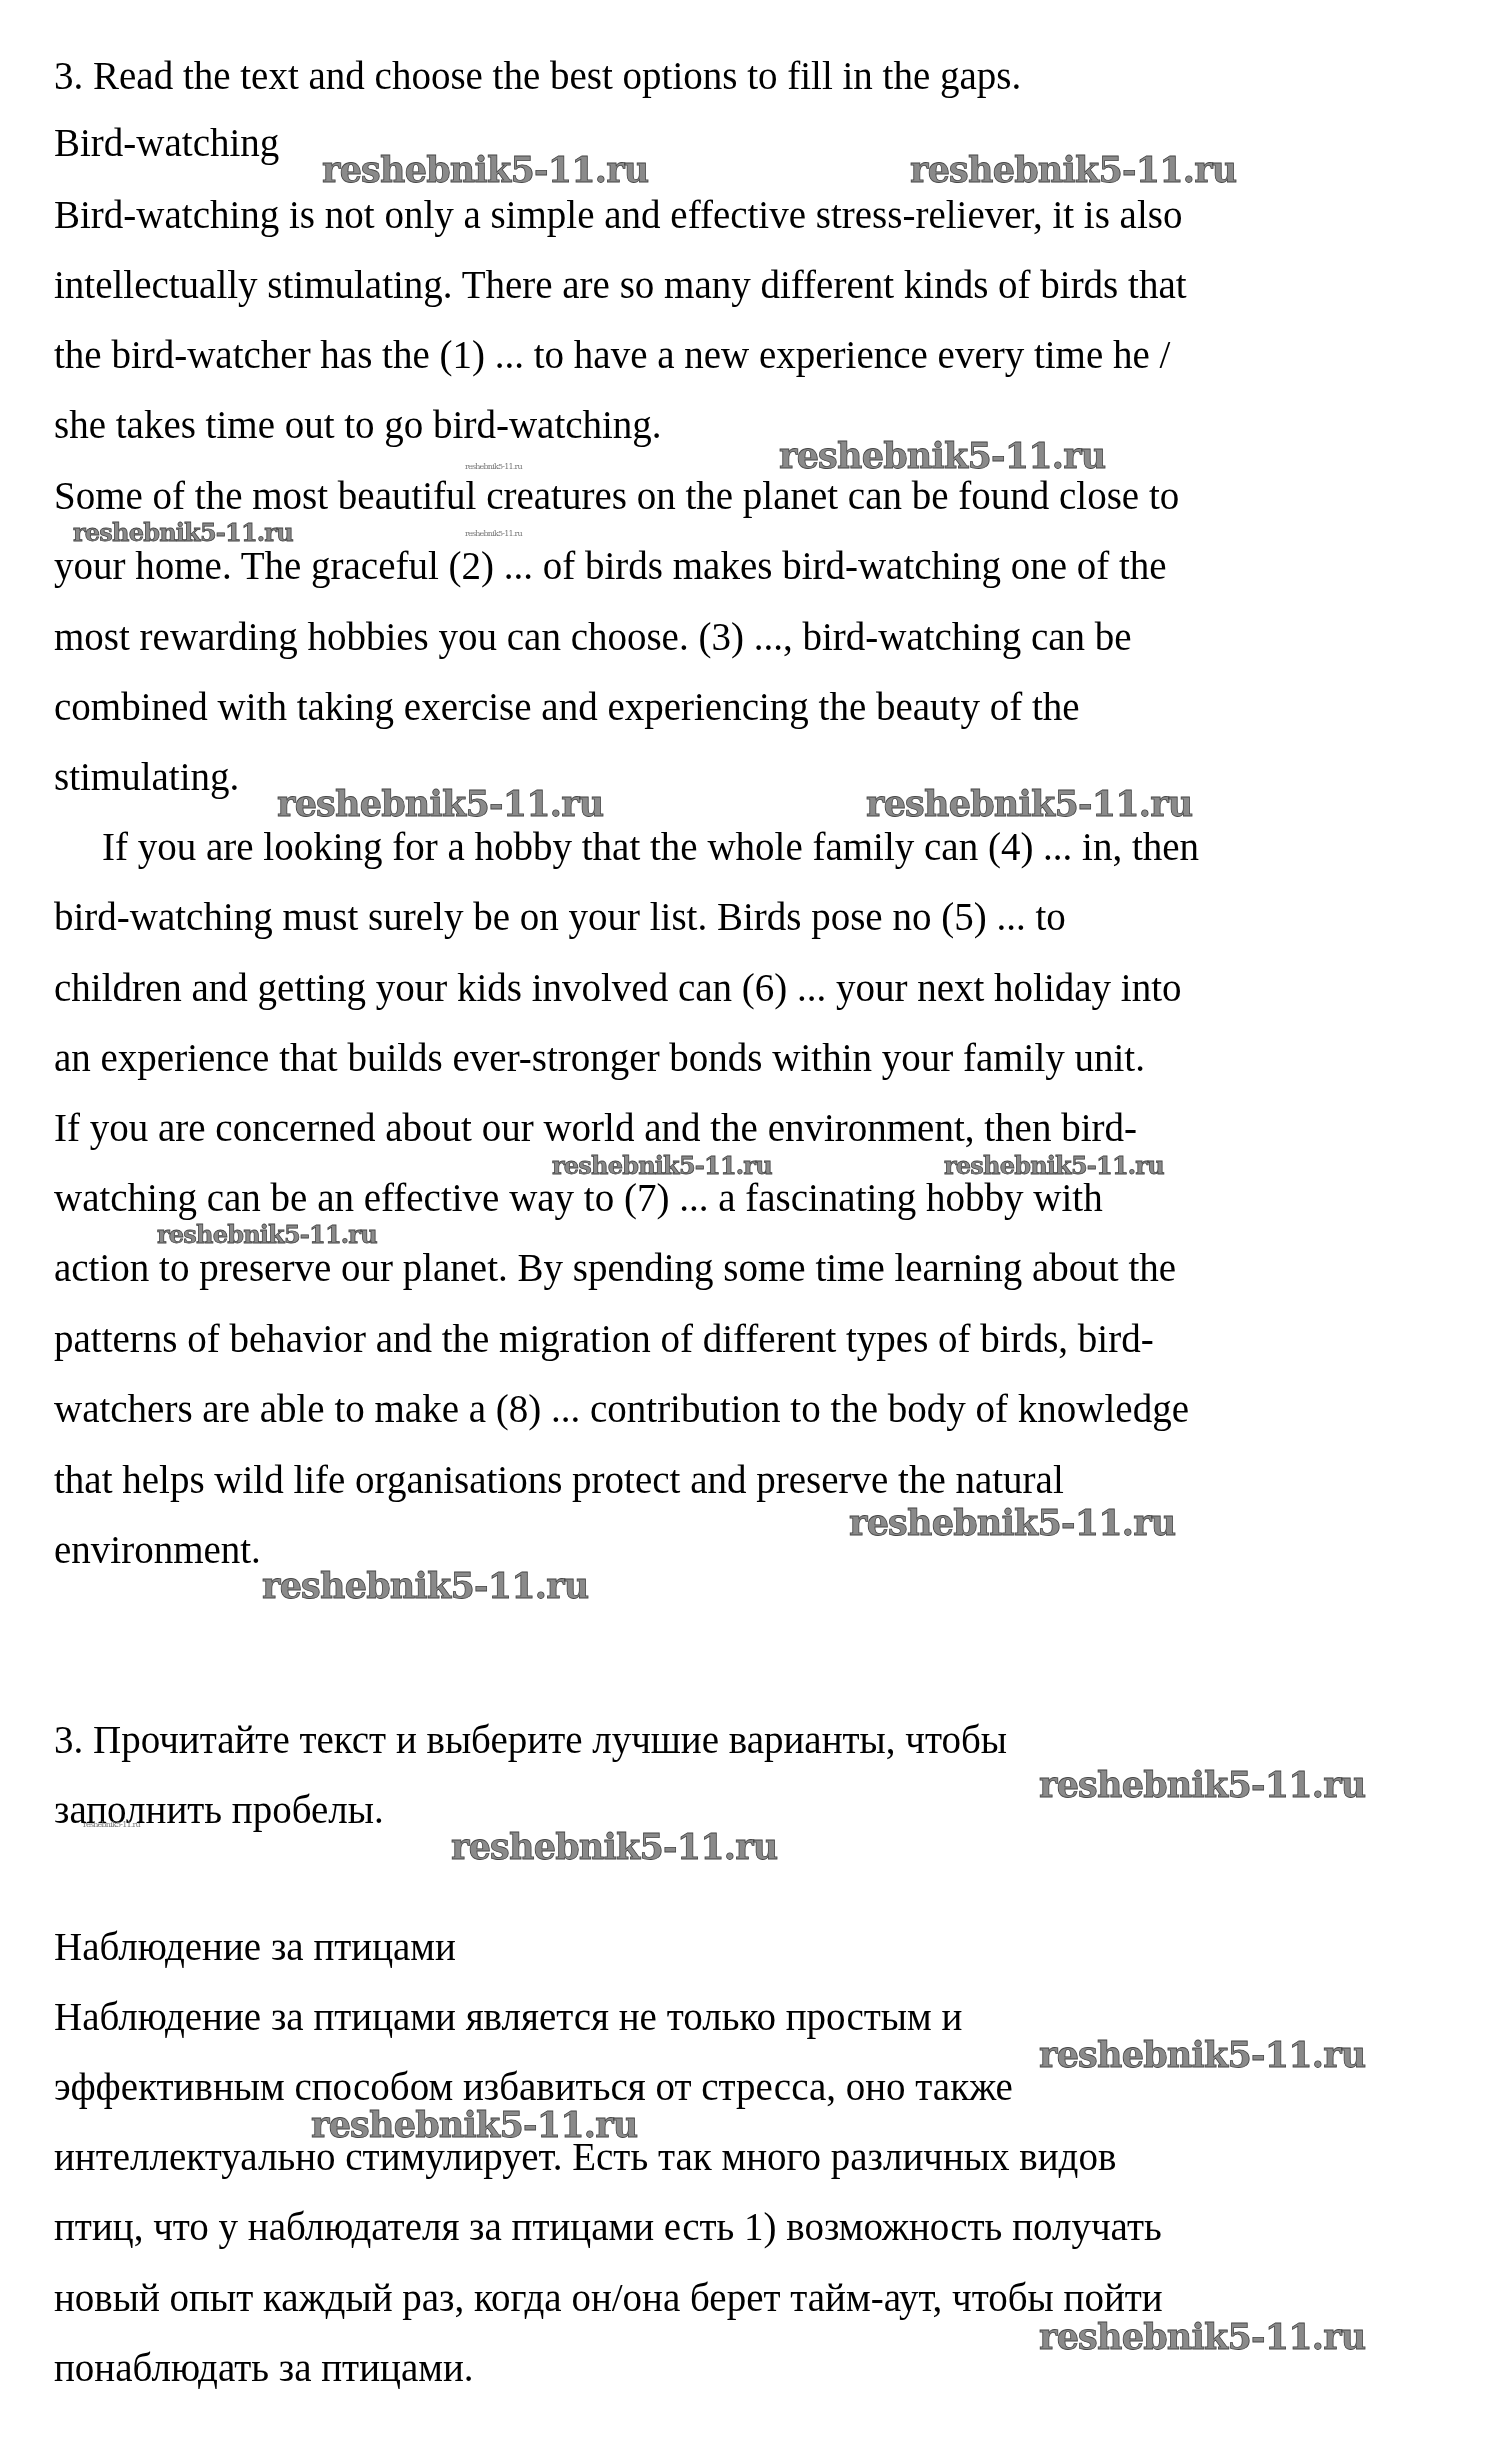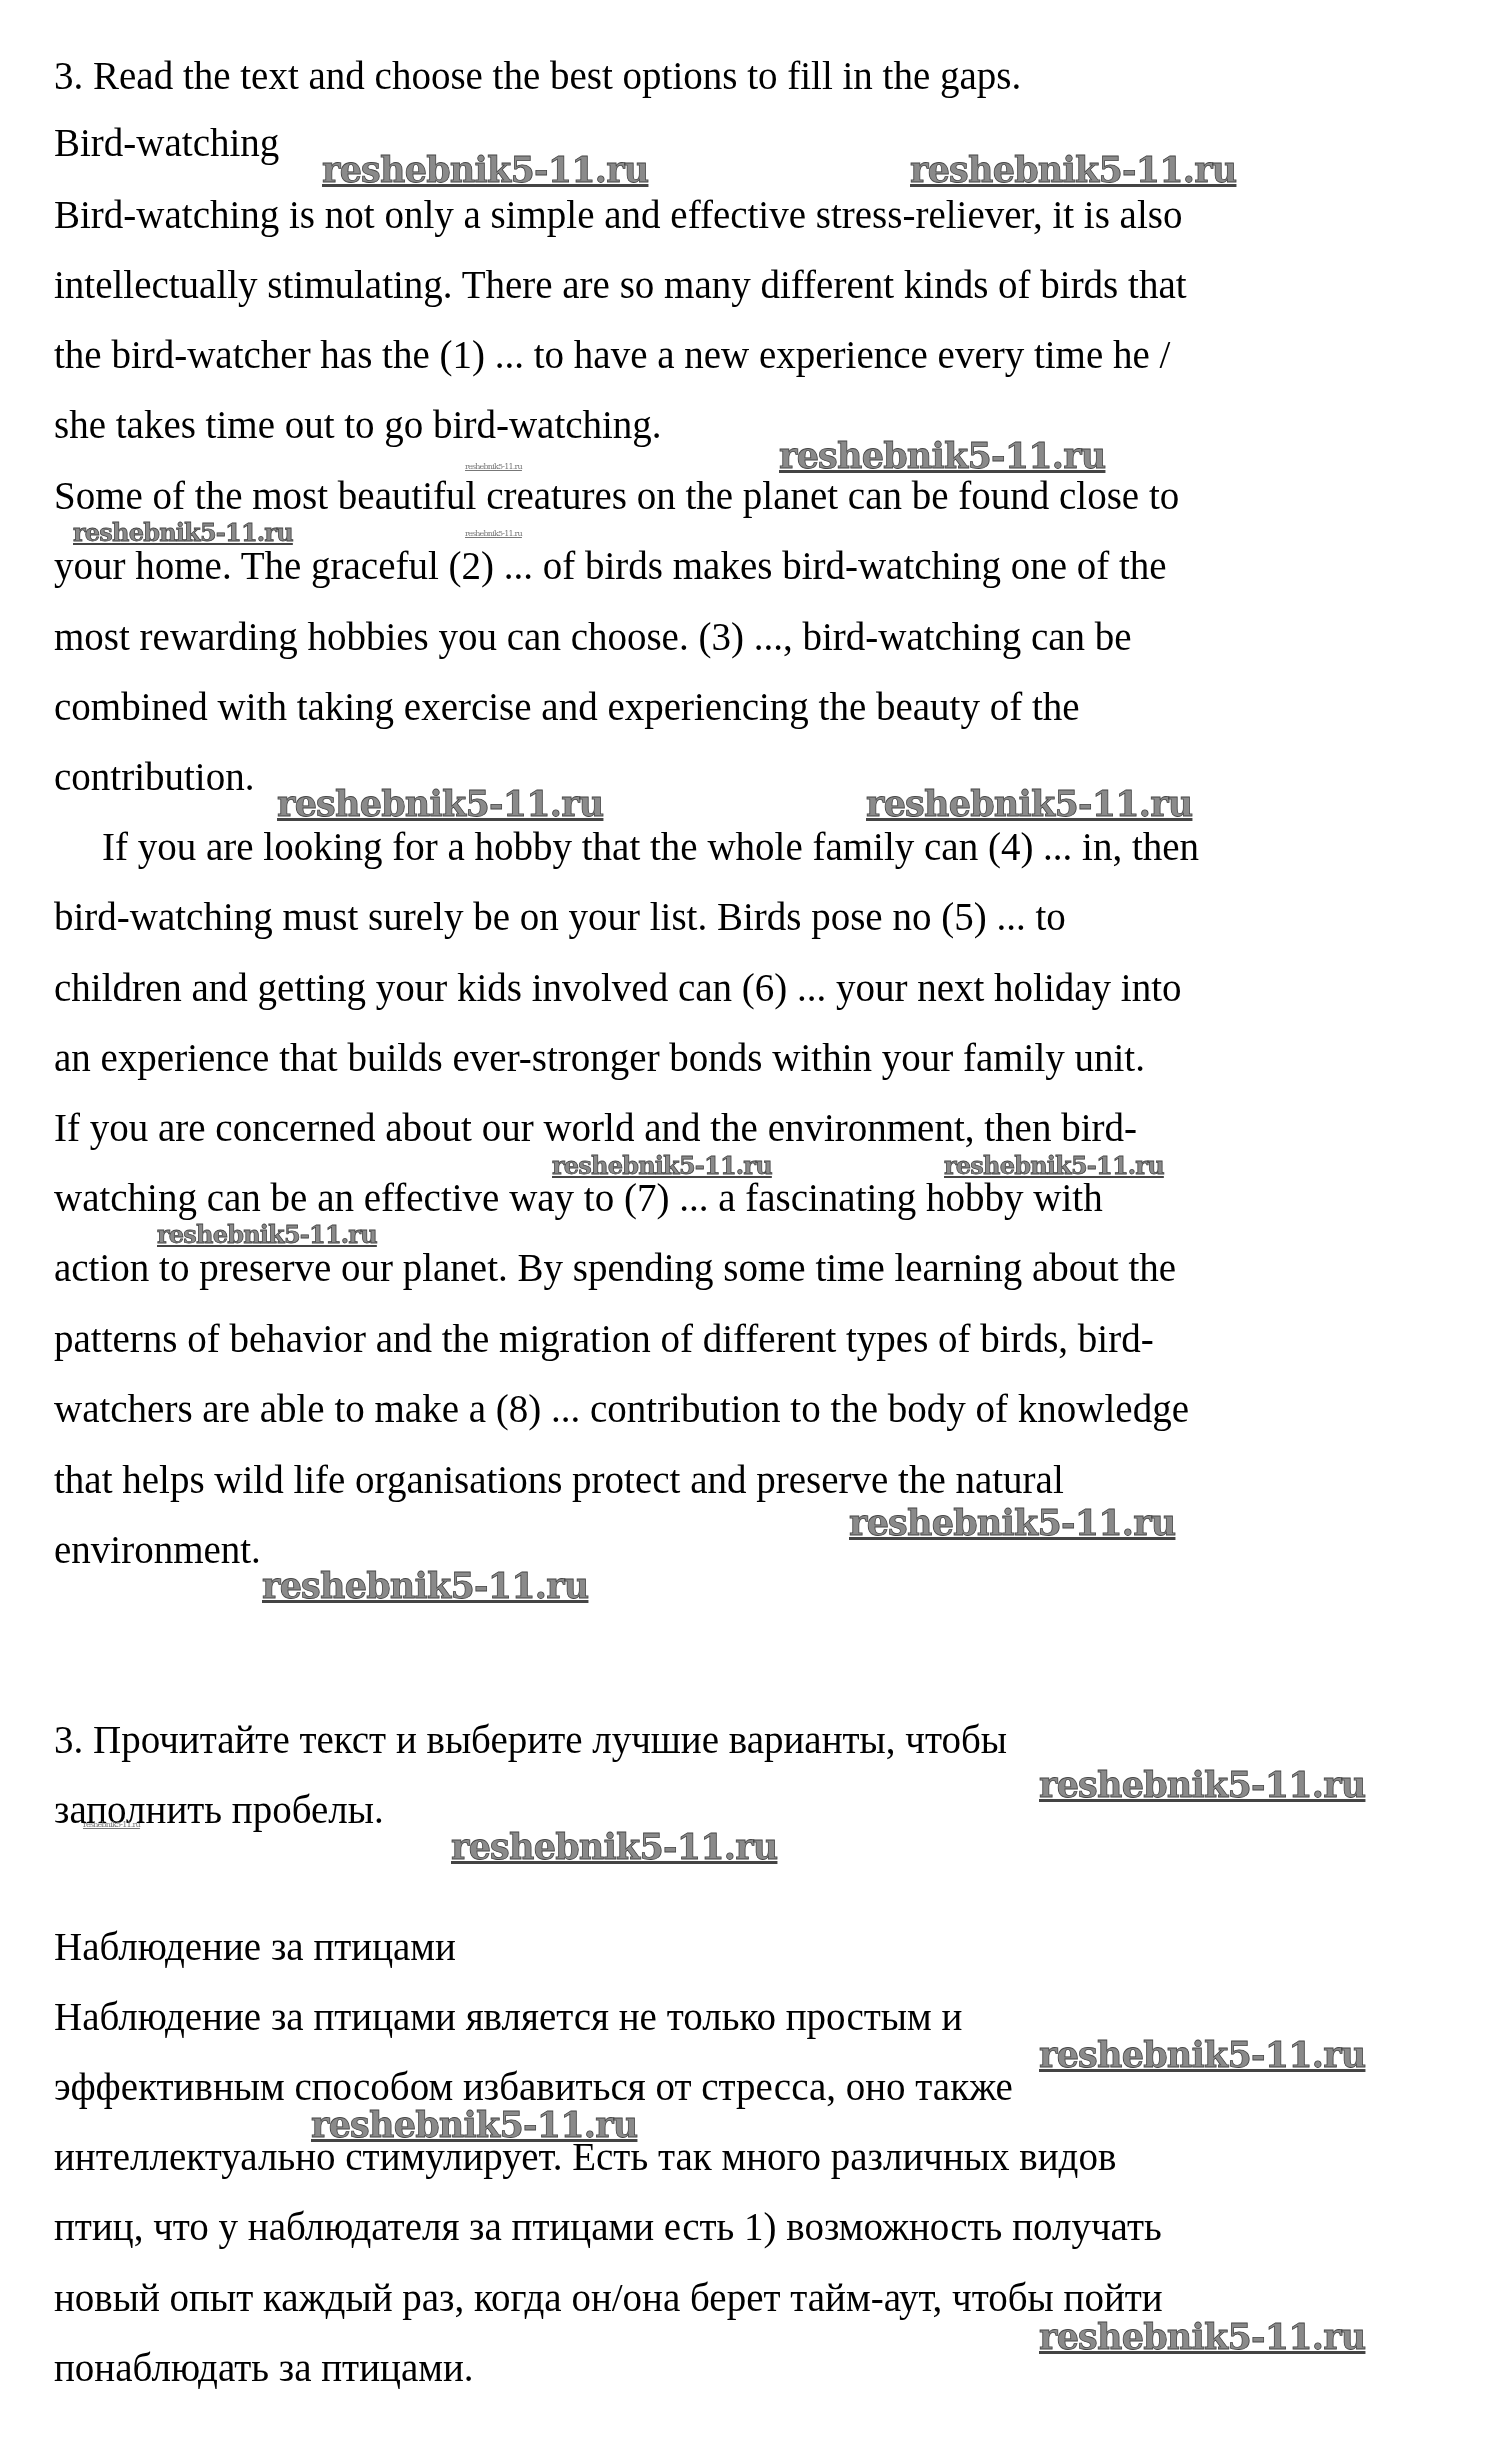--- a/index.html
+++ b/index.html
@@ -1,40 +1,40 @@
 <!DOCTYPE html>
 <html style="font-size:12.7px"><head>
 <meta charset="utf-8">
 <style>
   html, body { margin: 0; padding: 0; background: #ffffff; }
   body { width: 1488px; height: 2462px; position: relative; overflow: hidden;
          font-family: "Liberation Serif", "DejaVu Serif", serif; color: #000; }
   .line { position: absolute; left: 54px; white-space: nowrap; font-size: 39px; line-height: 48px; }
   .bold { font-weight: normal; }
   .wm { position: absolute; white-space: nowrap; font-family: "DejaVu Serif", serif; font-weight: bold;
-        color: #8a8a8a; -webkit-text-stroke: 0.8px #444; letter-spacing: -0.8px; text-decoration: underline; }
+        color: #8a8a8a; -webkit-text-stroke: 0.8px #444; letter-spacing: -0.8px; }
   .wm.big { font-size: 35px; }
   .wm.mid { font-size: 24px; }
   .wm.tiny { font-size: 8px; -webkit-text-stroke: 0; color: #777; font-weight: normal; }
 </style>
 </head>
 <body>
 
 <div class="line bold" style="top:52px;">3. Read the text and choose the best options to fill in the gaps.</div>
 <div class="line" style="top:119px;">Bird-watching</div>
 
 <div class="line" style="top:191px;">Bird-watching is not only a simple and effective stress-reliever, it is also</div>
 <div class="line" style="top:261px;">intellectually stimulating. There are so many different kinds of birds that</div>
 <div class="line" style="top:331px;">the bird-watcher has the (1) ... to have a new experience every time he /</div>
 <div class="line" style="top:401px;">she takes time out to go bird-watching.</div>
 <div class="line" style="top:472px;">Some of the most beautiful creatures on the planet can be found close to</div>
 <div class="line" style="top:542px;">your home. The graceful (2) ... of birds makes bird-watching one of the</div>
 <div class="line" style="top:613px;">most rewarding hobbies you can choose. (3) ..., bird-watching can be</div>
 <div class="line" style="top:683px;">combined with taking exercise and experiencing the beauty of the</div>
-<div class="line" style="top:753px;">contribution.</div>
+<div class="line" style="top:753px;">stimulating.</div>
 <div class="line" style="top:823px;margin-left:48px;">If you are looking for a hobby that the whole family can (4) ... in, then</div>
 <div class="line" style="top:893px;">bird-watching must surely be on your list. Birds pose no (5) ... to</div>
 <div class="line" style="top:964px;">children and getting your kids involved can (6) ... your next holiday into</div>
 <div class="line" style="top:1034px;">an experience that builds ever-stronger bonds within your family unit.</div>
 <div class="line" style="top:1104px;">If you are concerned about our world and the environment, then bird-</div>
 <div class="line" style="top:1174px;">watching can be an effective way to (7) ... a fascinating hobby with</div>
 <div class="line" style="top:1244px;">action to preserve our planet. By spending some time learning about the</div>
 <div class="line" style="top:1315px;">patterns of behavior and the migration of different types of birds, bird-</div>
 <div class="line" style="top:1385px;">watchers are able to make a (8) ... contribution to the body of knowledge</div>
 <div class="line" style="top:1456px;">that helps wild life organisations protect and preserve the natural</div>

